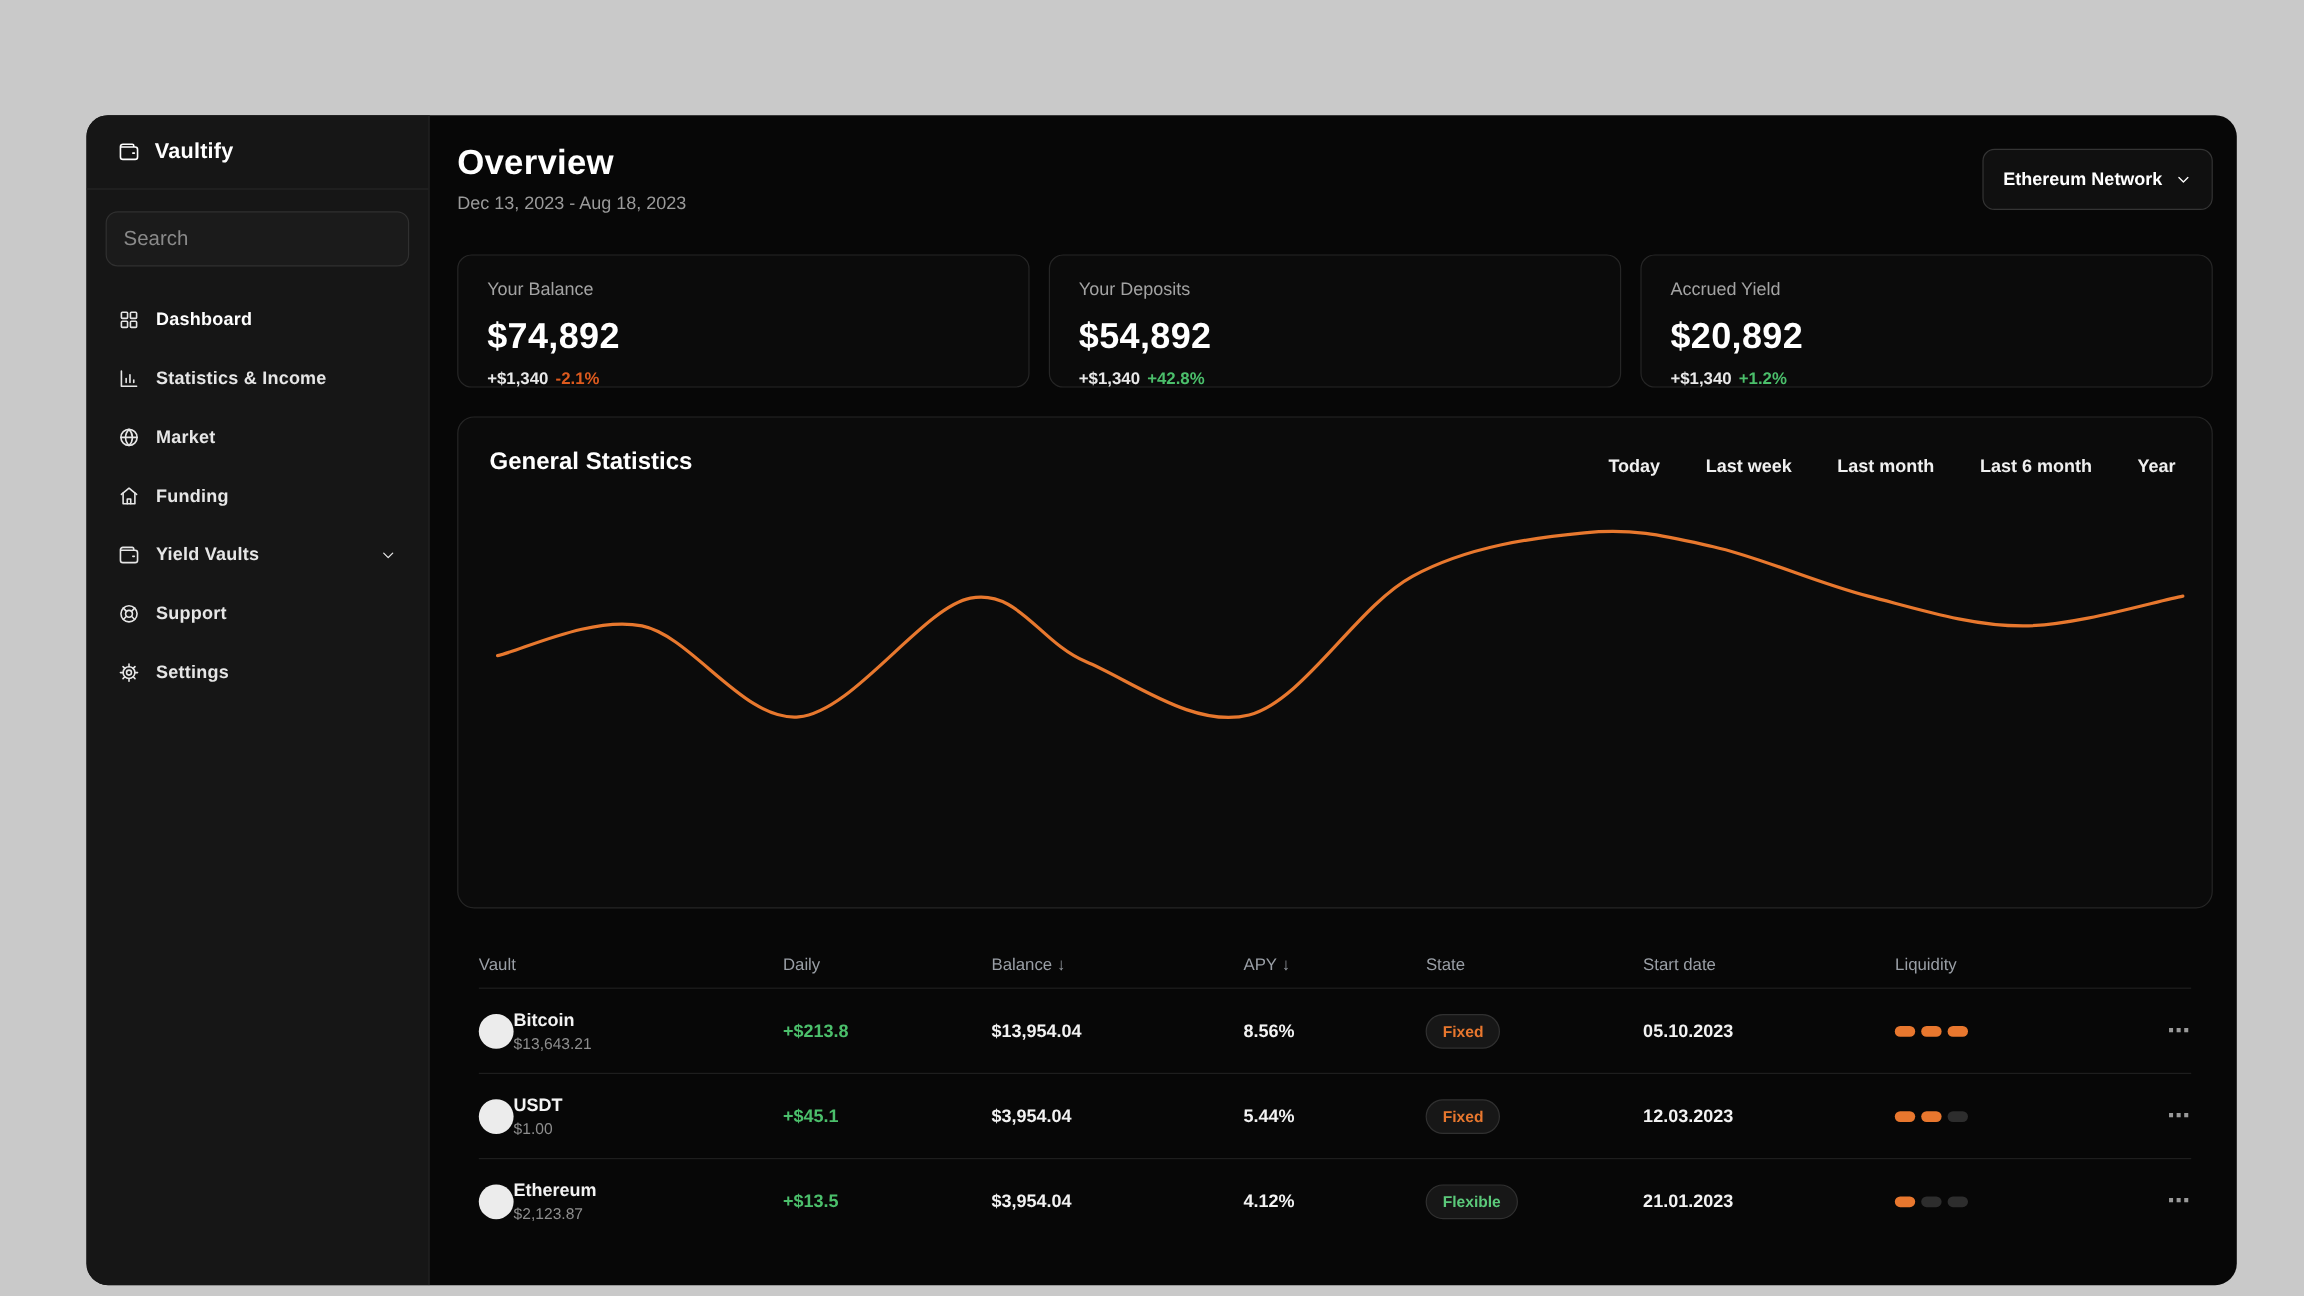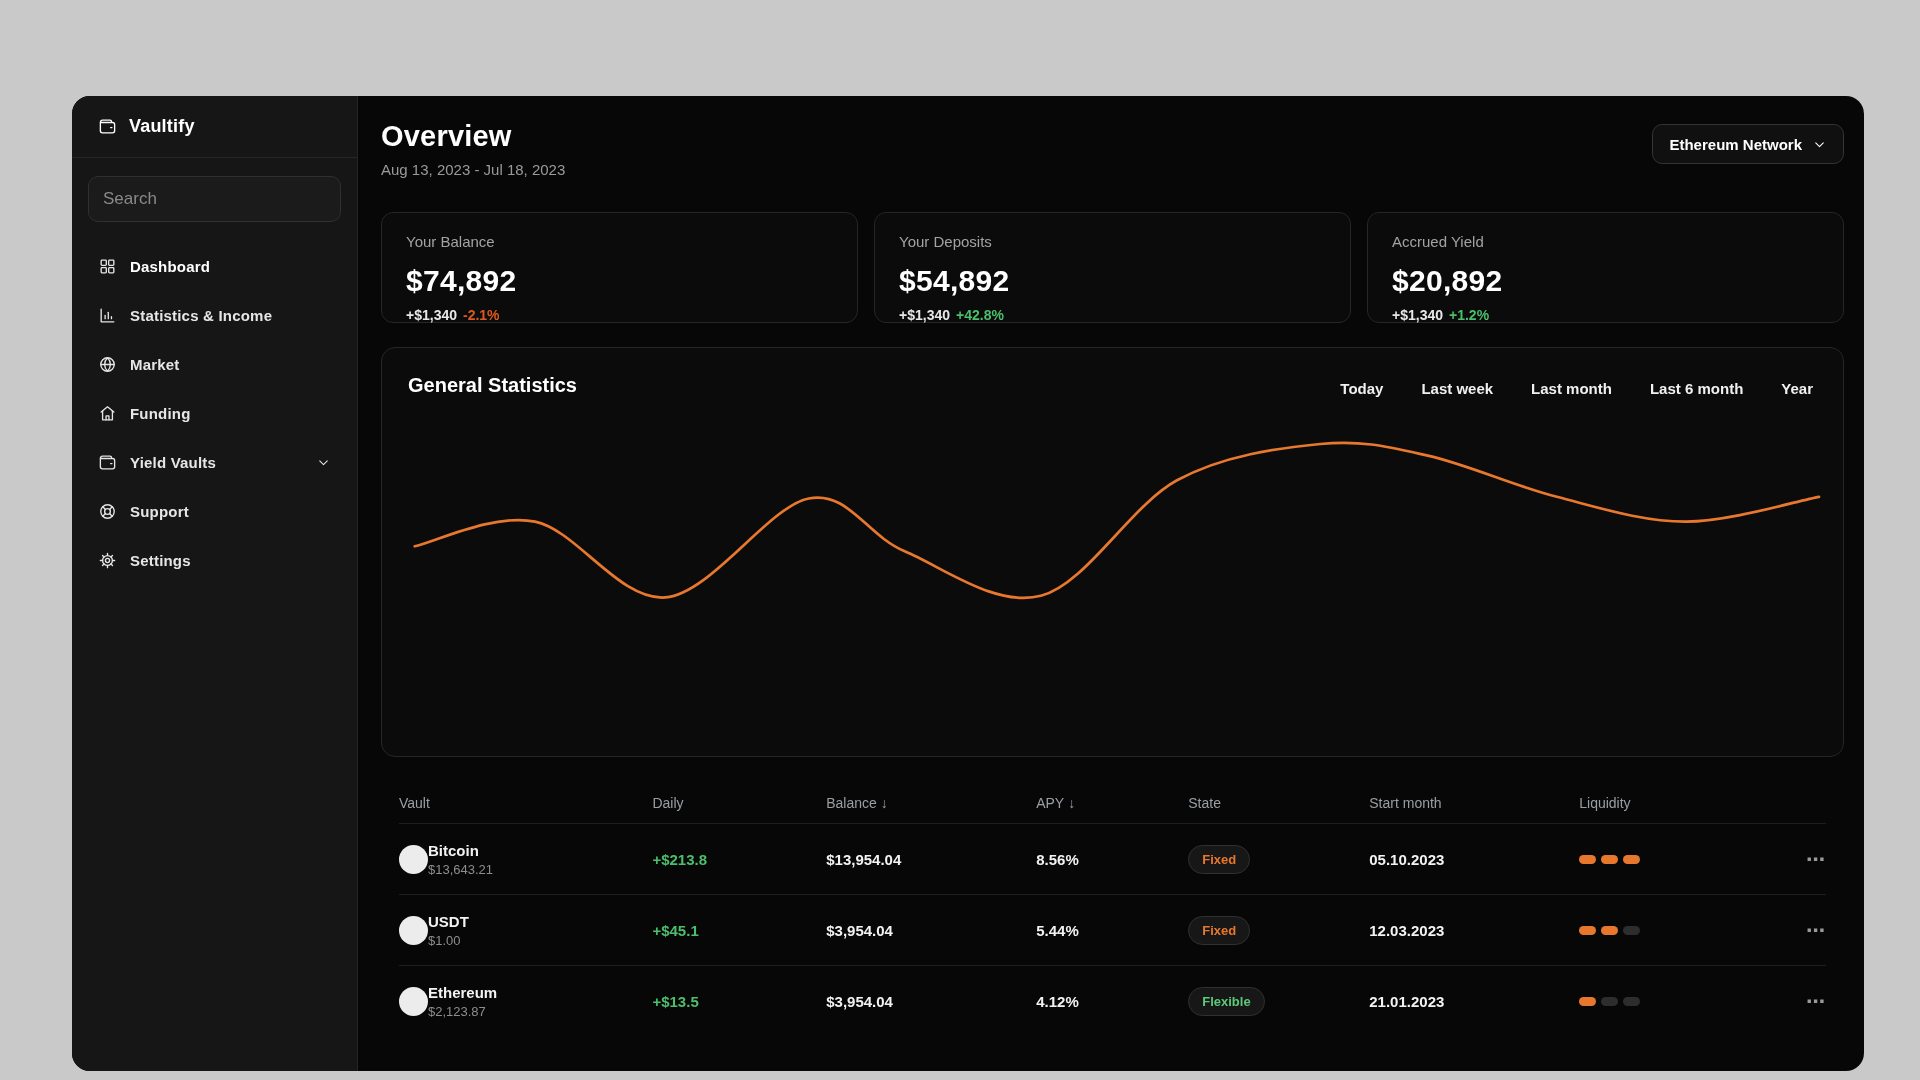--- a/index.html
+++ b/index.html
@@ -27,21 +27,21 @@
   .nav-item .nav-label { font-size:15px; font-weight:bold; letter-spacing:.2px; }
   .nav-item.active { color:#ffffff; }
   .nav-item svg.ic { stroke:#e6e6e6; }
   .nav-item .spacer { flex:1; }
 
   
   .main { flex:1; padding:24px 20px 0 23px; position:relative; }
   .main-header { display:flex; justify-content:space-between; align-items:flex-start; }
   .page-title { color:#ffffff; font-size:29px; font-weight:bold; letter-spacing:.2px; }
   .date-range { color:#9a9a9a; font-size:15px; margin-top:8px; }
-  .network-btn { display:flex; align-items:center; gap:10px; height:40px; padding:0 16px;
+  .network-btn { display:flex; align-items:center; gap:10px; height:51px; padding:0 16px;
     margin-top:4px; background:#101010; border:1px solid #343434; border-radius:10px;
     color:#ffffff; font-size:15px; font-weight:bold; cursor:pointer; font-family:inherit; }
 
   
   .cards { display:flex; gap:16px; margin-top:34px; }
   .card { flex:1; height:111px; background:#0b0b0b; border:1px solid #262626;
     border-radius:12px; padding:20px 24px; }
   .card-label { color:#a3a3a3; font-size:15px; }
   .card-value { color:#ffffff; font-size:30px; font-weight:bold; margin-top:14px;
     letter-spacing:.3px; }
@@ -188,21 +188,21 @@
         </div>
       </nav>
     </div>
   </aside>
 
   <main class="main">
 
     <div class="main-header">
       <div>
         <h1 class="page-title">Overview</h1>
-        <div class="date-range">Aug 13, 2023 - Jul 18, 2023</div>
+        <div class="date-range">Dec 13, 2023 - Aug 18, 2023</div>
       </div>
       <button class="network-btn">
         <span>Ethereum Network</span>
         <svg class="ic" viewBox="0 0 24 24" style="width:15px;height:15px" stroke="#ffffff">
           <path d="M6 9.5l6 6 6-6"></path>
         </svg>
       </button>
     </div>
 
     <div class="cards">
@@ -247,21 +247,21 @@
       </div>
     </section>
 
     <section class="vault-table">
       <div class="trow thead">
         <div><span>Vault</span></div>
         <div><span>Daily</span></div>
         <div><span>Balance</span><span class="sort-arrow">↓</span></div>
         <div><span>APY</span><span class="sort-arrow">↓</span></div>
         <div><span>State</span></div>
-        <div><span>Start month</span></div>
+        <div><span>Start date</span></div>
         <div><span>Liquidity</span></div>
         <div></div>
       </div>
 
       <div class="trow tbody-row">
         <div class="vault-cell">
           <span class="avatar"></span>
           <span class="vname">
             <span>Bitcoin</span>
             <span class="sub">$13,643.21</span>

